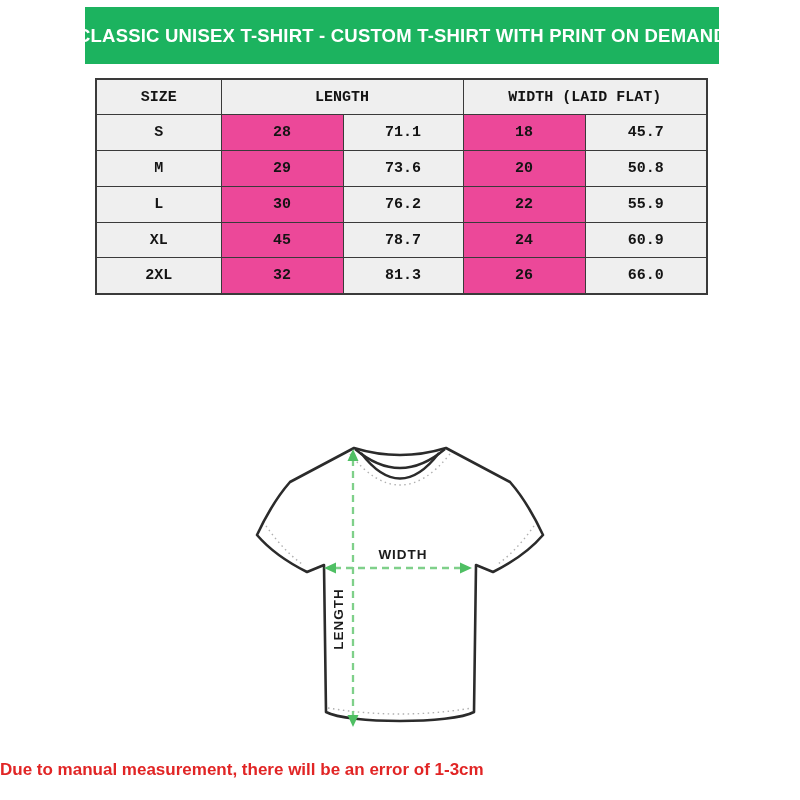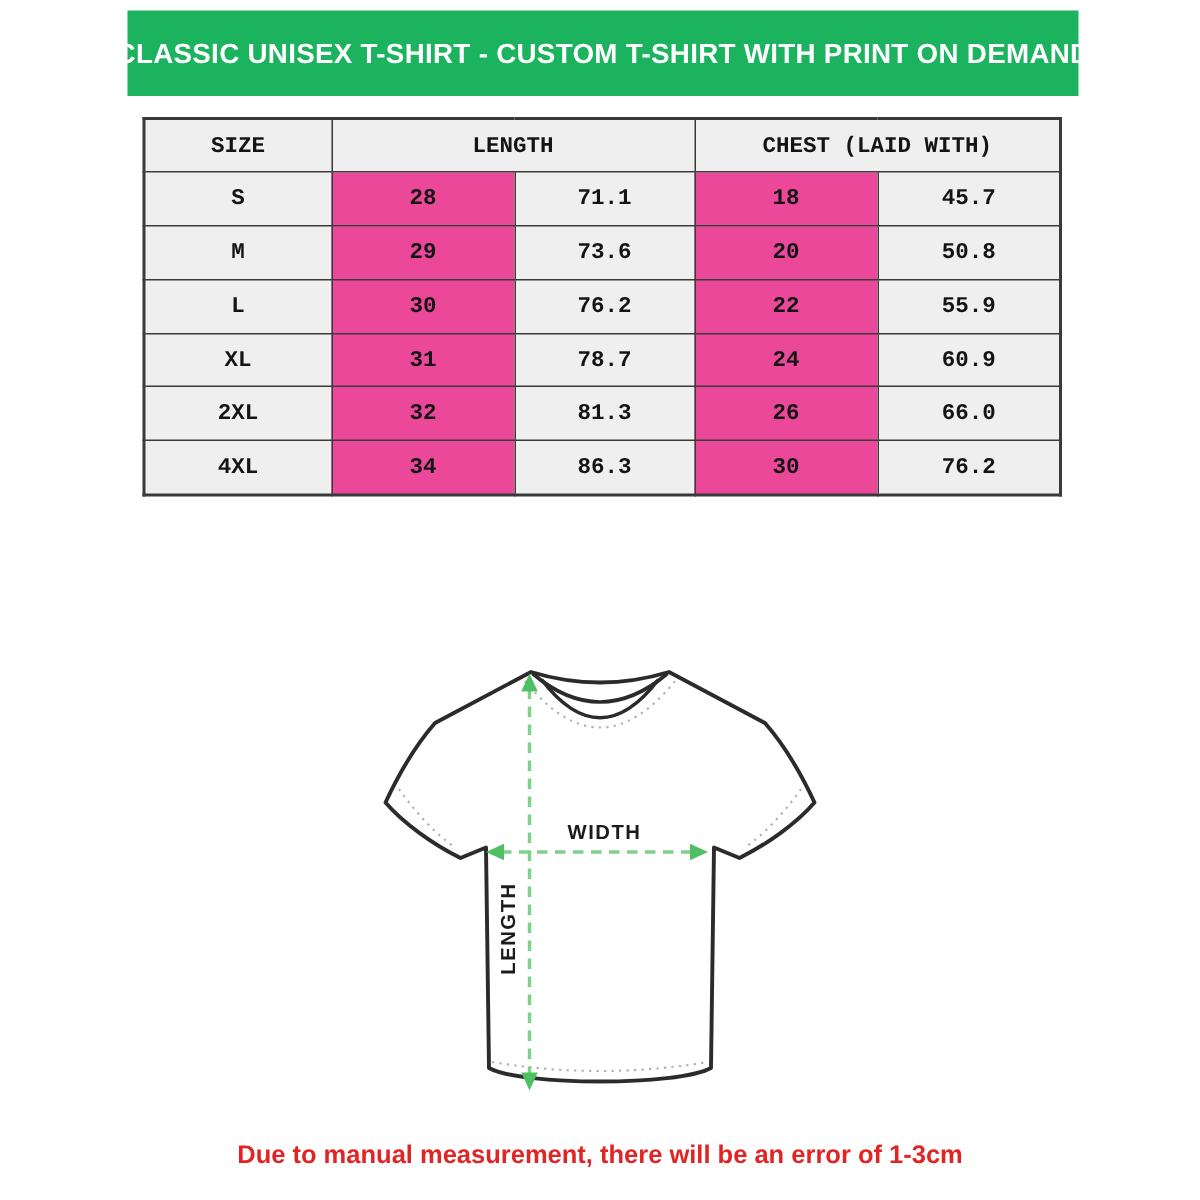--- a/index.html
+++ b/index.html
@@ -52,21 +52,20 @@
   .plain { background: #ec4899; }
   .tshirt-wrap {
     position: absolute;
     left: 240px; top: 428px;
     width: 320px; height: 322px;
   }
   .footer-note {
     position: absolute;
     left: 0; top: 760px;
     width: 800px;
-    text-align: center;
     color: #e12525;
     font-size: 17px;
     font-weight: 700;
   }
   svg text.measure-label {
     font-family: "Liberation Sans", sans-serif;
     font-size: 13.5px;
     font-weight: 700;
     fill: #1c1c1c;
     letter-spacing: 1px;
@@ -86,21 +85,21 @@
       <col style="width:125px">
         <col style="width:122px">
         <col style="width:120px">
         <col style="width:122px">
         <col style="width:122px">
     </colgroup>
     <thead>
       <tr>
         <th class="shade">SIZE</th>
         <th class="shade" colspan="2">LENGTH</th>
-        <th class="shade" colspan="2">CHEST (LAID WITH)</th>
+        <th class="shade" colspan="2">WIDTH (LAID FLAT)</th>
       </tr>
     </thead>
     <tbody>
       <tr>
         <td class="shade">S</td>
         <td class="plain">28</td>
         <td class="shade">71.1</td>
         <td class="plain">18</td>
         <td class="shade">45.7</td>
       </tr>
@@ -113,38 +112,31 @@
       </tr>
       <tr>
         <td class="shade">L</td>
         <td class="plain">30</td>
         <td class="shade">76.2</td>
         <td class="plain">22</td>
         <td class="shade">55.9</td>
       </tr>
       <tr>
         <td class="shade">XL</td>
-        <td class="plain">31</td>
+        <td class="plain">45</td>
         <td class="shade">78.7</td>
         <td class="plain">24</td>
         <td class="shade">60.9</td>
       </tr>
       <tr>
         <td class="shade">2XL</td>
         <td class="plain">32</td>
         <td class="shade">81.3</td>
         <td class="plain">26</td>
         <td class="shade">66.0</td>
-      </tr>
-      <tr>
-        <td class="shade">4XL</td>
-        <td class="plain">34</td>
-        <td class="shade">86.3</td>
-        <td class="plain">30</td>
-        <td class="shade">76.2</td>
       </tr>
     </tbody>
   </table>
 
   <div class="tshirt-wrap">
     <svg width="320" height="322" viewBox="0 0 320 322" xmlns="http://www.w3.org/2000/svg">
 
       <path d="M 114 20
            Q 160 34 206 20
            L 270 54

